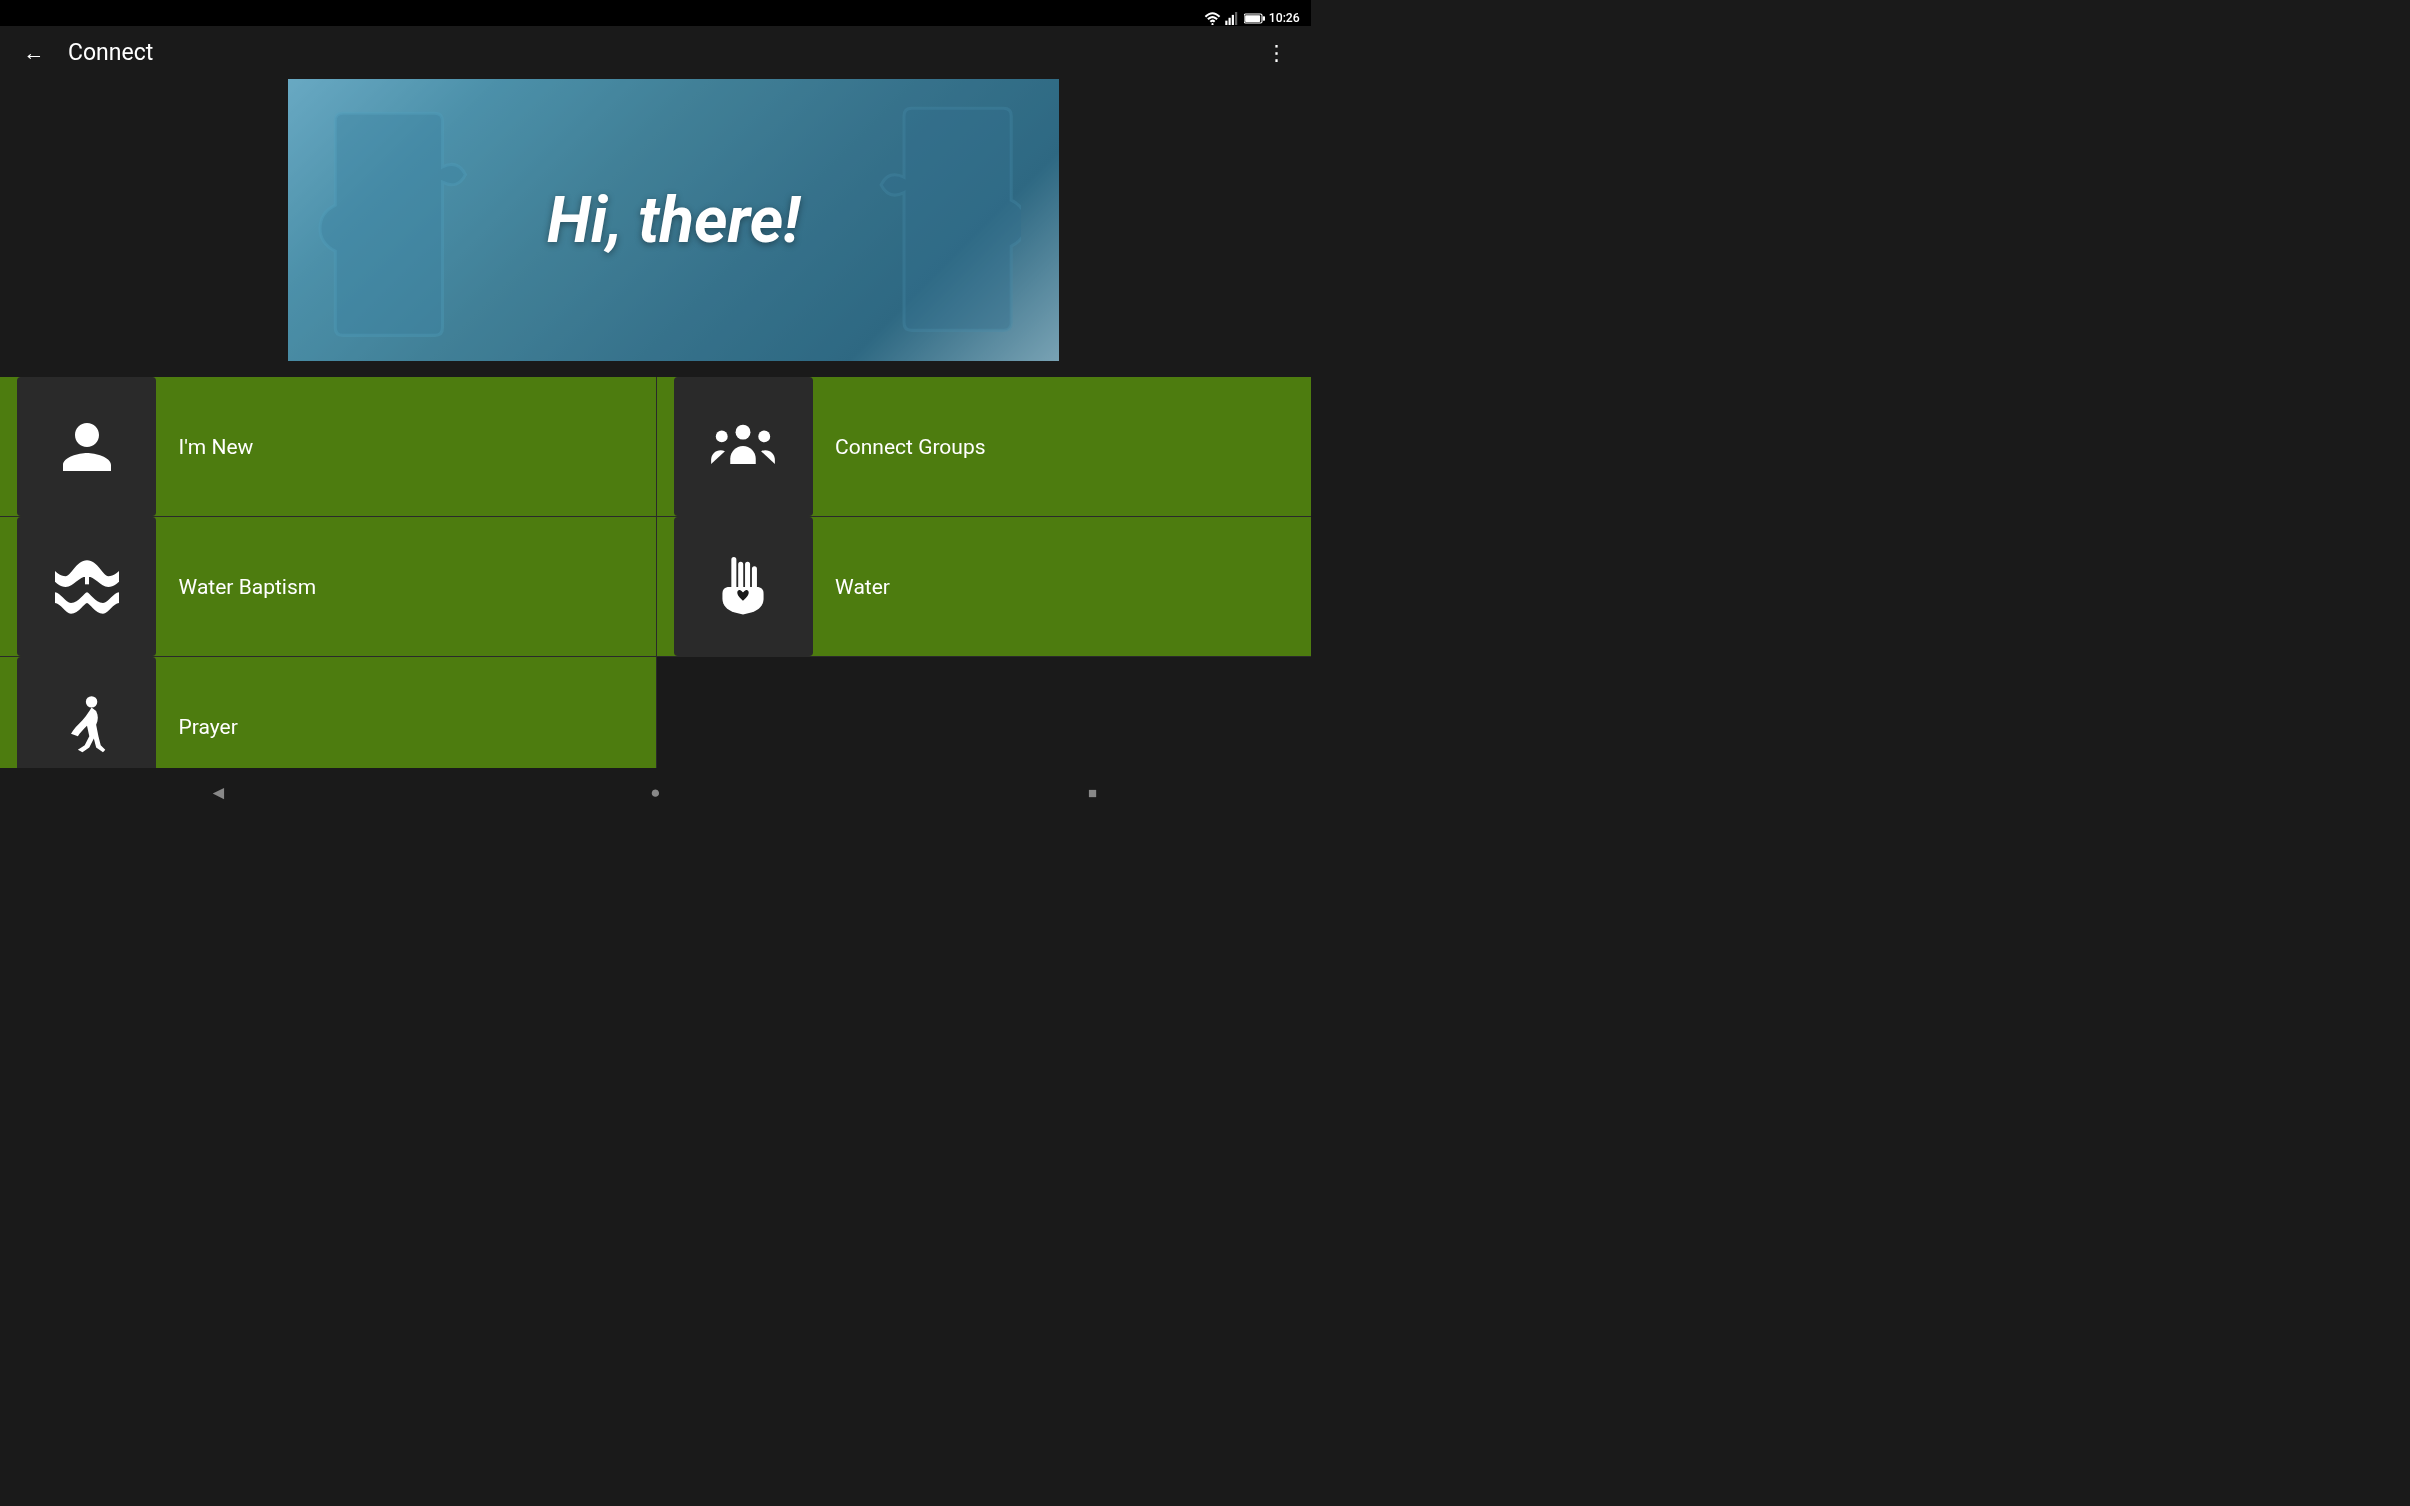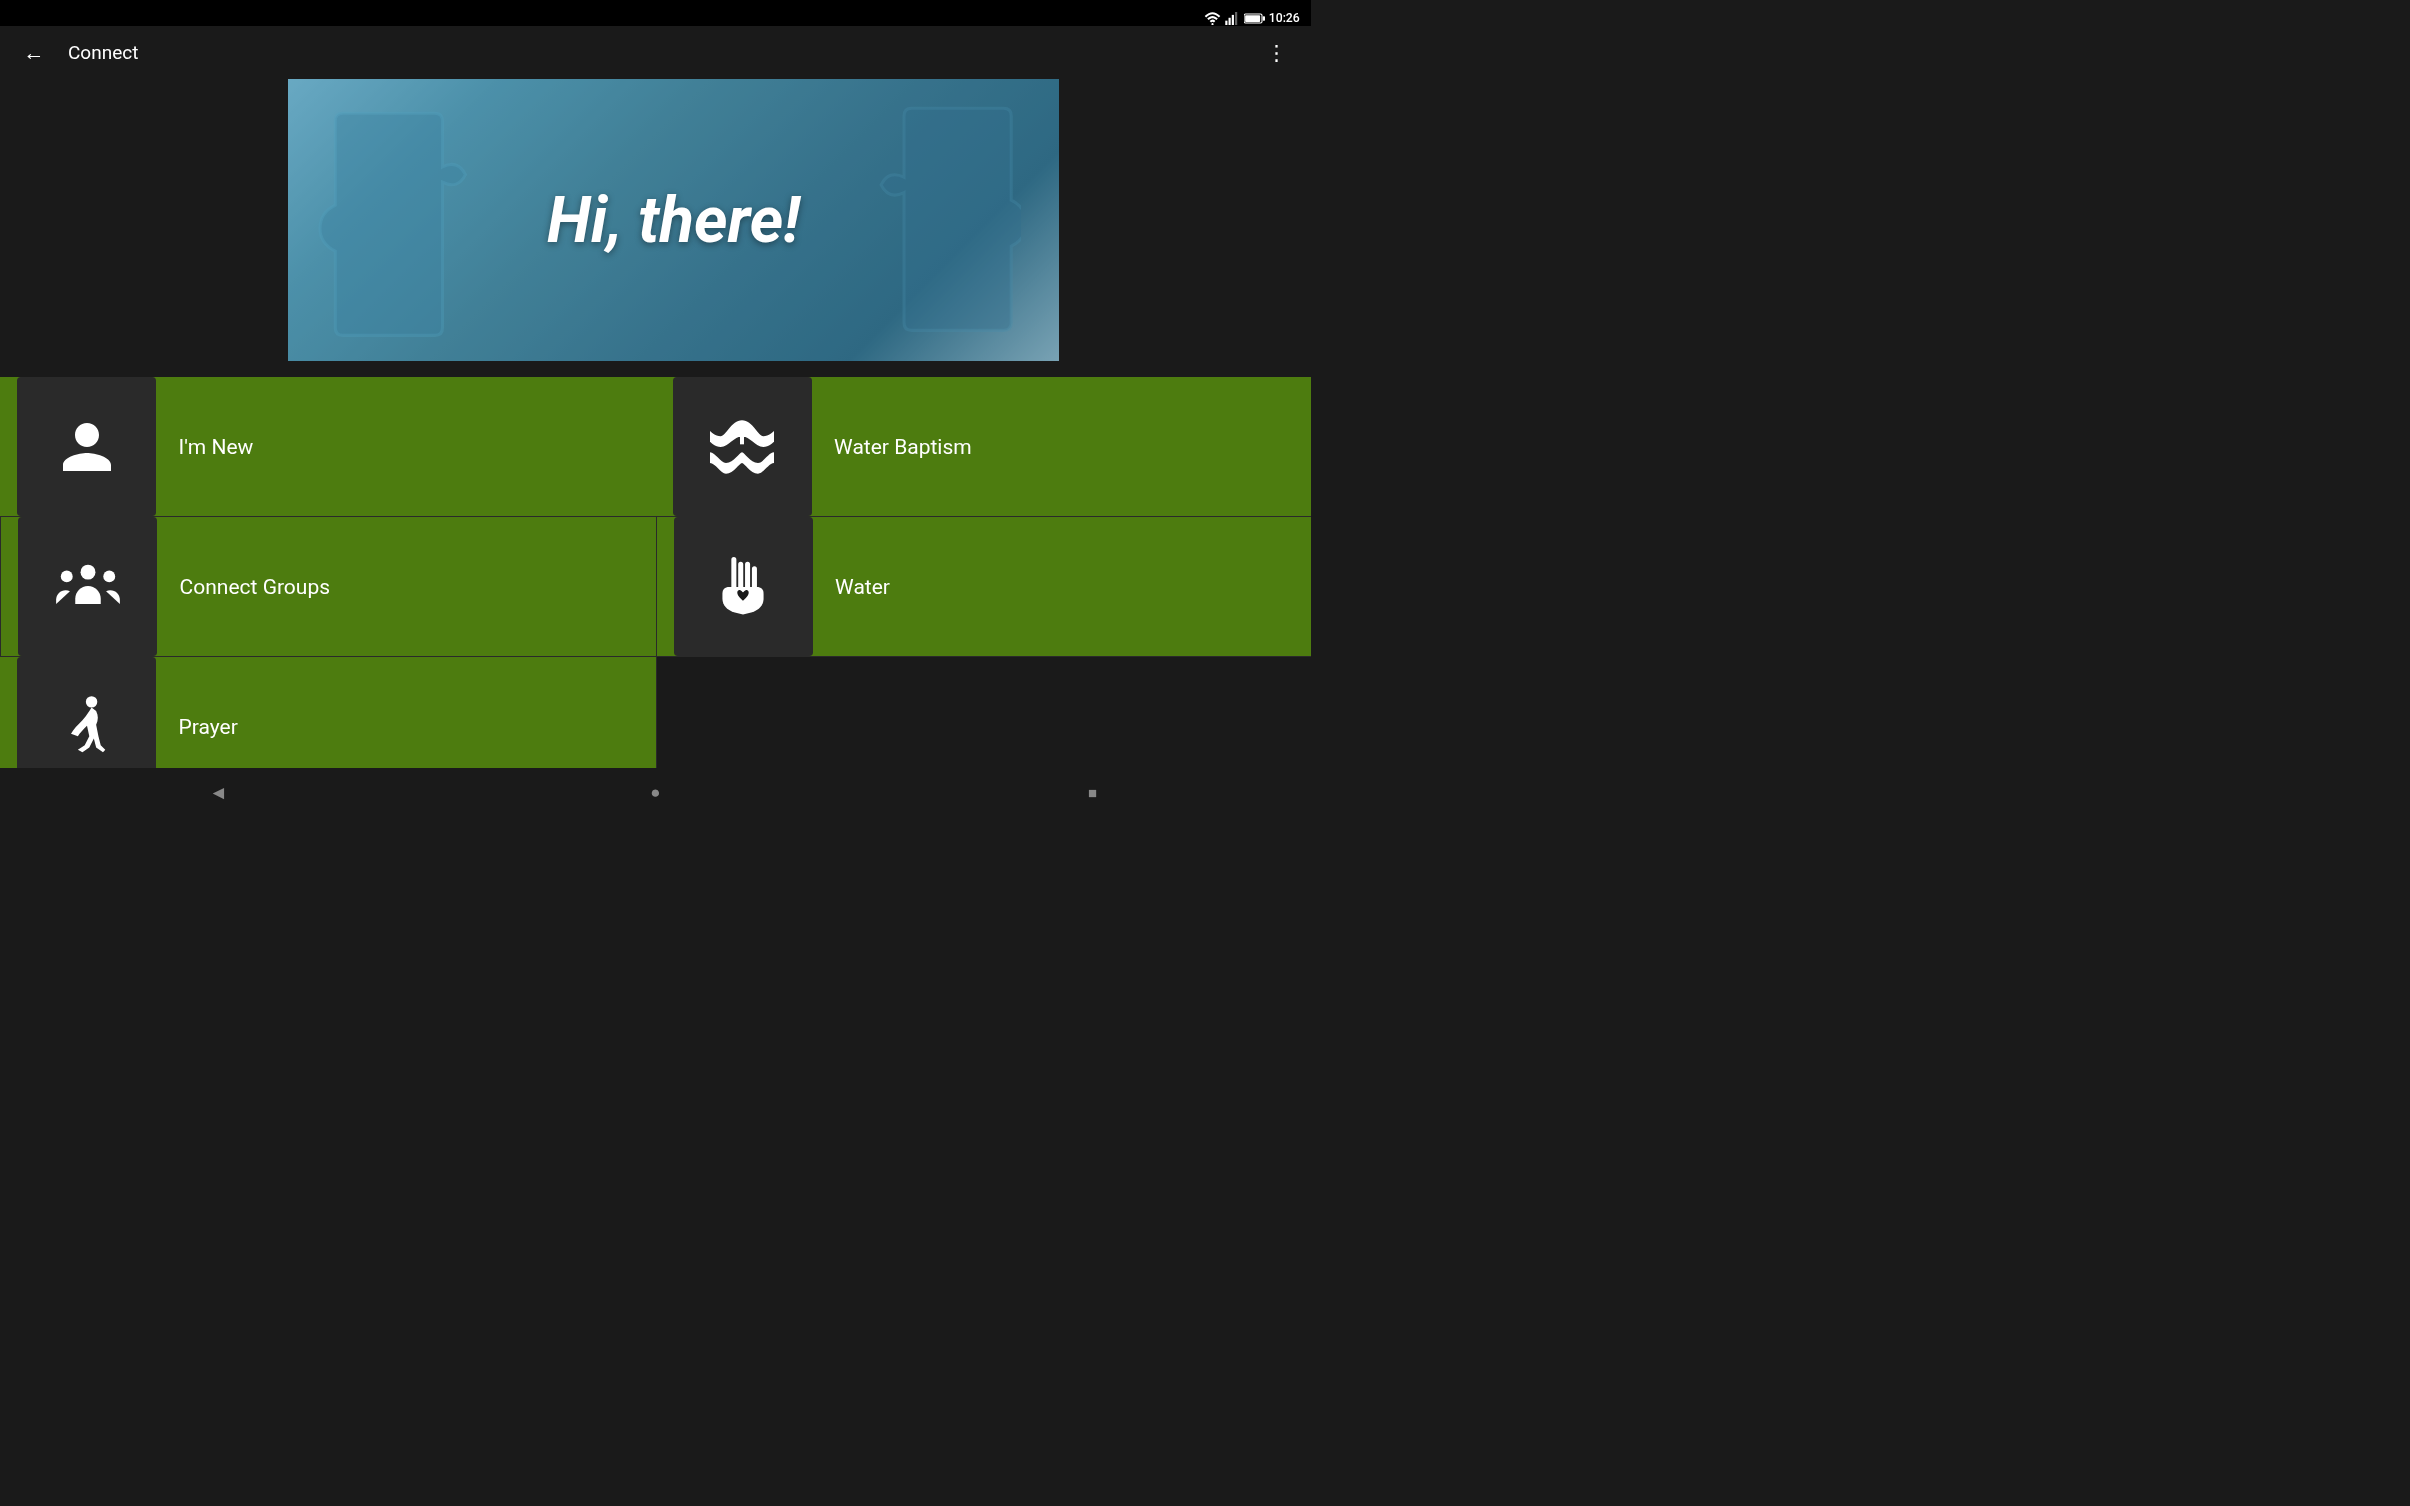--- a/index.html
+++ b/index.html
@@ -65,21 +65,21 @@
       cursor: pointer;
       border-radius: 50%;
     }
 
     .back-arrow {
       font-size: 21px;
       color: #ffffff;
     }
 
     .app-title {
-      font-size: 19px;
+      font-size: 23px;
       font-weight: 400;
       color: #ffffff;
       margin-left: 15px;
       flex: 1;
     }
 
     .more-button {
       width: 38px;
       height: 38px;
       display: flex;
@@ -261,50 +261,50 @@
 
   <div class="menu-item">
     <div class="menu-icon-box">
       <svg width="60" height="60" viewBox="0 0 24 24">
         <path d="M12 12c2.7 0 4.8-2.1 4.8-4.8S14.7 2.4 12 2.4 7.2 4.5 7.2 7.2 9.3 12 12 12zm0 2.4c-3.2 0-9.6 1.6-9.6 4.8v2.4h19.2v-2.4c0-3.2-6.4-4.8-9.6-4.8z"></path>
       </svg>
     </div>
     <span class="menu-label">I'm New</span>
   </div>
 
-  <div class="menu-item">
-    <div class="menu-icon-box">
-      <svg width="64" height="64" viewBox="0 0 24 24">
-
-        <path d="M12 2 C8 2 6 8 4 8 C2 8 0 6 0 6 L0 10 C0 10 2 12 4 12 C7 12 9 8 12 8 C15 8 17 12 20 12 C22 12 24 10 24 10 L24 6 C24 6 22 8 20 8 C18 8 16 2 12 2Z" fill="white"></path>
-        <path d="M0 14 C2 14 4 18 6 18 C9 18 11 14 12 14 C13 14 15 18 18 18 C20 18 22 14 24 14 L24 18 C22 18 20 22 18 22 C15 22 13 18 12 18 C11 18 9 22 6 22 C4 22 2 18 0 18 Z" fill="white"></path>
-
-        <circle cx="12" cy="4" r="1.5" fill="white"></circle>
-        <line x1="12" y1="5.5" x2="12" y2="11" stroke="white" stroke-width="1.5"></line>
-        <line x1="9.5" y1="7.5" x2="14.5" y2="7.5" stroke="white" stroke-width="1.5"></line>
-      </svg>
-    </div>
-    <span class="menu-label">Water Baptism</span>
-  </div>
-
   <div class="menu-item menu-item-right">
     <div class="menu-icon-box">
       <svg width="68" height="60" viewBox="0 0 32 24">
 
         <circle cx="16" cy="5" r="3.5"></circle>
         <path d="M10 20v-2.5c0-3.3 2.7-6 6-6s6 2.7 6 6V20H10z"></path>
         <circle cx="6" cy="7" r="2.8"></circle>
         <path d="M1 20v-2c0-2.5 2-4.5 4.5-4.5 .7 0 1.4.2 2 .5"></path>
         <circle cx="26" cy="7" r="2.8"></circle>
         <path d="M31 20v-2c0-2.5-2-4.5-4.5-4.5-.7 0-1.4.2-2 .5"></path>
       </svg>
     </div>
     <span class="menu-label">Connect Groups</span>
   </div>
 
+  <div class="menu-item">
+    <div class="menu-icon-box">
+      <svg width="64" height="64" viewBox="0 0 24 24">
+
+        <path d="M12 2 C8 2 6 8 4 8 C2 8 0 6 0 6 L0 10 C0 10 2 12 4 12 C7 12 9 8 12 8 C15 8 17 12 20 12 C22 12 24 10 24 10 L24 6 C24 6 22 8 20 8 C18 8 16 2 12 2Z" fill="white"></path>
+        <path d="M0 14 C2 14 4 18 6 18 C9 18 11 14 12 14 C13 14 15 18 18 18 C20 18 22 14 24 14 L24 18 C22 18 20 22 18 22 C15 22 13 18 12 18 C11 18 9 22 6 22 C4 22 2 18 0 18 Z" fill="white"></path>
+
+        <circle cx="12" cy="4" r="1.5" fill="white"></circle>
+        <line x1="12" y1="5.5" x2="12" y2="11" stroke="white" stroke-width="1.5"></line>
+        <line x1="9.5" y1="7.5" x2="14.5" y2="7.5" stroke="white" stroke-width="1.5"></line>
+      </svg>
+    </div>
+    <span class="menu-label">Water Baptism</span>
+  </div>
+
   <div class="menu-item menu-item-right">
     <div class="menu-icon-box">
       <svg width="56" height="64" viewBox="0 0 24 28">
 
         <path d="M8 2 L8 14 M11 4 L11 14 M14 4 L14 14 M17 6 L17 14" stroke="white" stroke-width="2.2" stroke-linecap="round" fill="none"></path>
         <path d="M6 14 C4 14 3 15 3 17 L3 19 C3 22 5 24 8 25 L12 26 L16 25 C19 24 21 22 21 19 L21 17 C21 15 20 14 18 14 L17 14 L14 14 L11 14 L8 14 L6 14Z" fill="white"></path>
 
         <path d="M12 20 C12 20 9.5 18 9.5 16.5 C9.5 15.5 10.3 15 11 15.5 C11.5 15.8 12 16.3 12 16.3 C12 16.3 12.5 15.8 13 15.5 C13.7 15 14.5 15.5 14.5 16.5 C14.5 18 12 20 12 20Z" fill="#1a1a1a"></path>
       </svg>
     </div>

